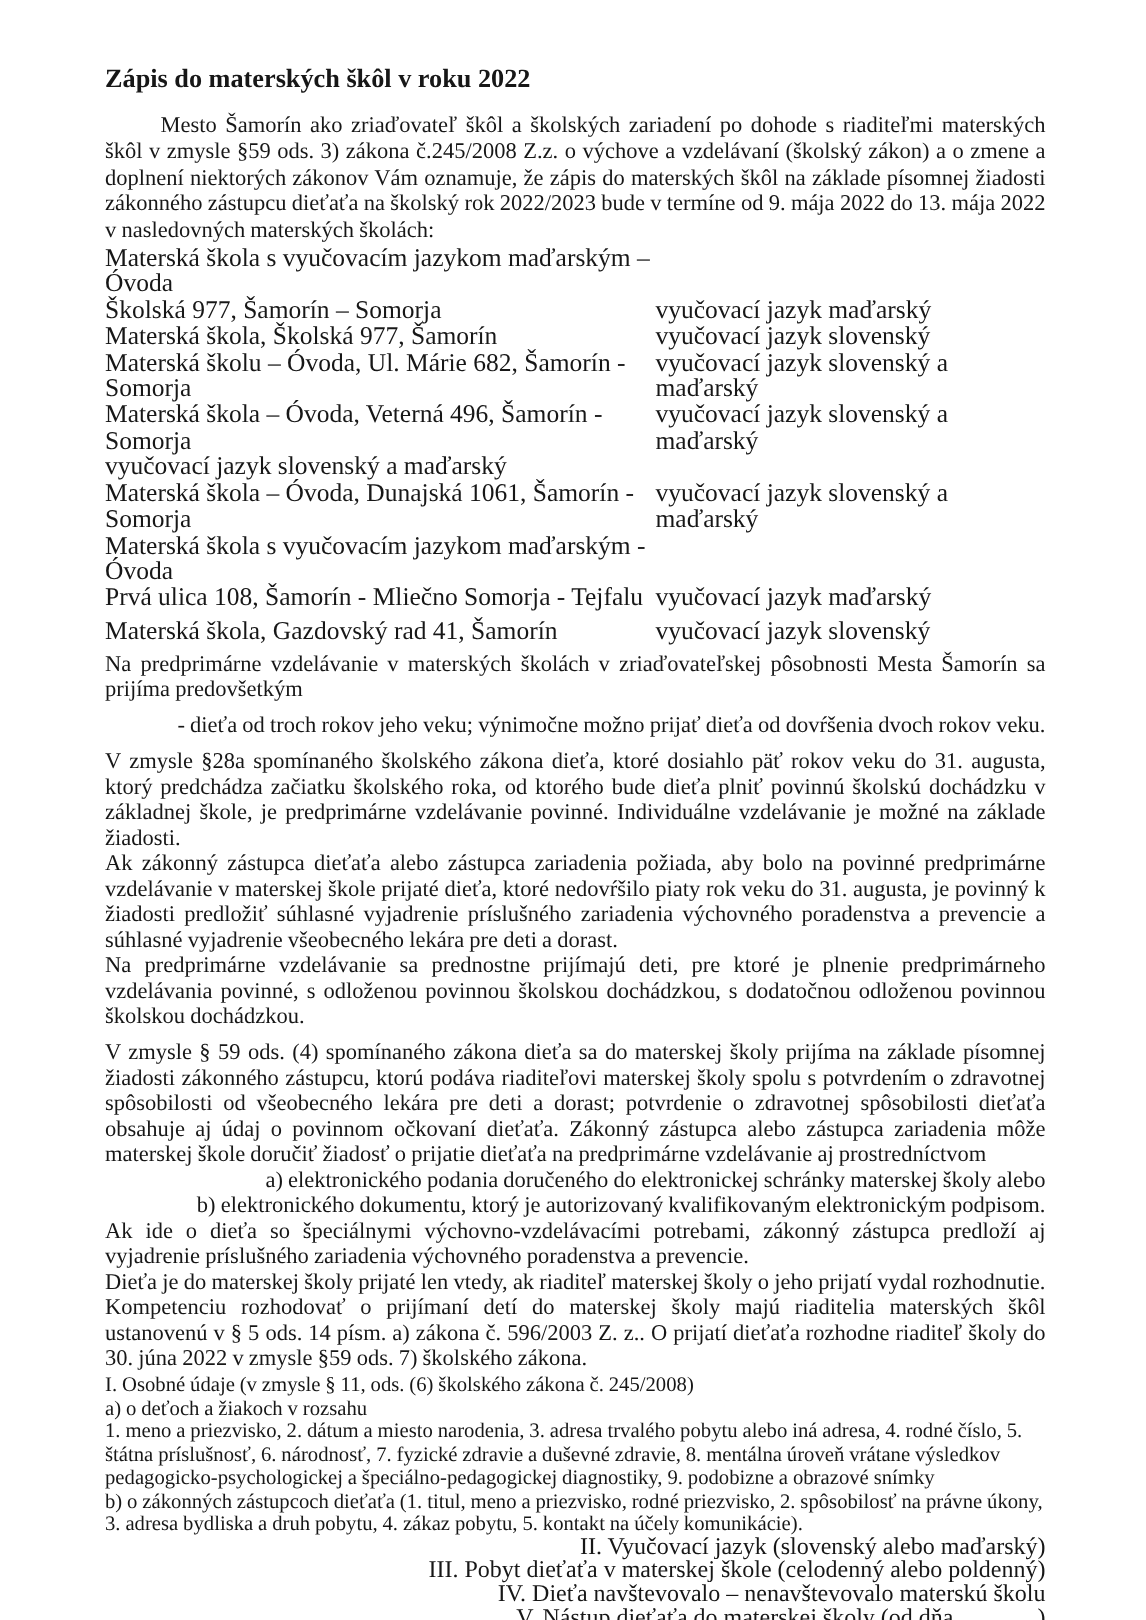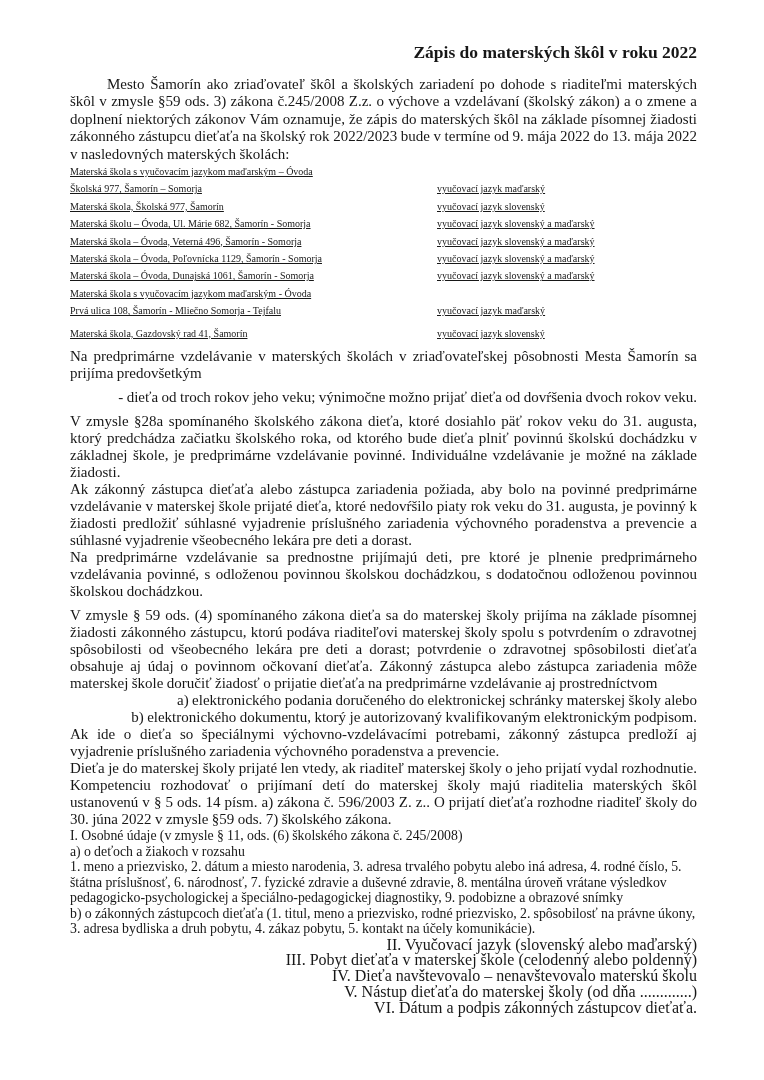--- a/index.html
+++ b/index.html
@@ -13,37 +13,36 @@
     padding: 40px 67px 0 70px;
     background: #ffffff;
     color: #171717;
     font-family: "Liberation Serif", "DejaVu Serif", serif;
     overflow: hidden;
   }
   .title {
     font-size: 17.5px;
     line-height: 24px;
     font-weight: bold;
-    text-align: right;
+    text-align: left;
     margin: 0 0 12px 0;
   }
   .body-par {
     margin: 0;
     font-size: 15px;
     line-height: 17px;
     text-align: justify;
     word-spacing: -0.3px;
   }
   .intro { text-indent: 37px; line-height: 17.4px; }
   .schools { margin: 0; }
   .school-row {
     display: flex;
-    font-size: 10px;
+    font-size: 17px;
     line-height: 17.4px;
-    text-decoration: underline;
   }
   .school-name { flex: 0 0 367px; }
   .school-lang { flex: 1 1 auto; }
   .row-gap-top { margin-top: 5px; }
   .mt6 { margin-top: 6px; font-family: Liberation Serif, serif; }
   .mt7 { margin-top: 7px; }
   .left { text-align: right; }
   .req-heading {
     font-size: 16.5px;
     line-height: 22px;
@@ -88,21 +87,20 @@
     </div>
     <div class="school-row">
       <span class="school-name">Materská školu – Óvoda, Ul. Márie 682, Šamorín - Somorja</span>
       <span class="school-lang">vyučovací jazyk slovenský a maďarský</span>
     </div>
     <div class="school-row">
       <span class="school-name">Materská škola – Óvoda, Veterná 496, Šamorín - Somorja</span>
       <span class="school-lang">vyučovací jazyk slovenský a maďarský</span>
     </div>
     <div class="school-row">
-      <span class="school-name">Materská škola – Óvoda, Poľovnícka 1129, Šamorín - Somorja</span>
       <span class="school-lang">vyučovací jazyk slovenský a maďarský</span>
     </div>
     <div class="school-row">
       <span class="school-name">Materská škola – Óvoda, Dunajská 1061, Šamorín - Somorja</span>
       <span class="school-lang">vyučovací jazyk slovenský a maďarský</span>
     </div>
     <div class="school-row">
       <span class="school-name">Materská škola s vyučovacím jazykom maďarským - Óvoda</span>
       <span class="school-lang"></span>
     </div>

